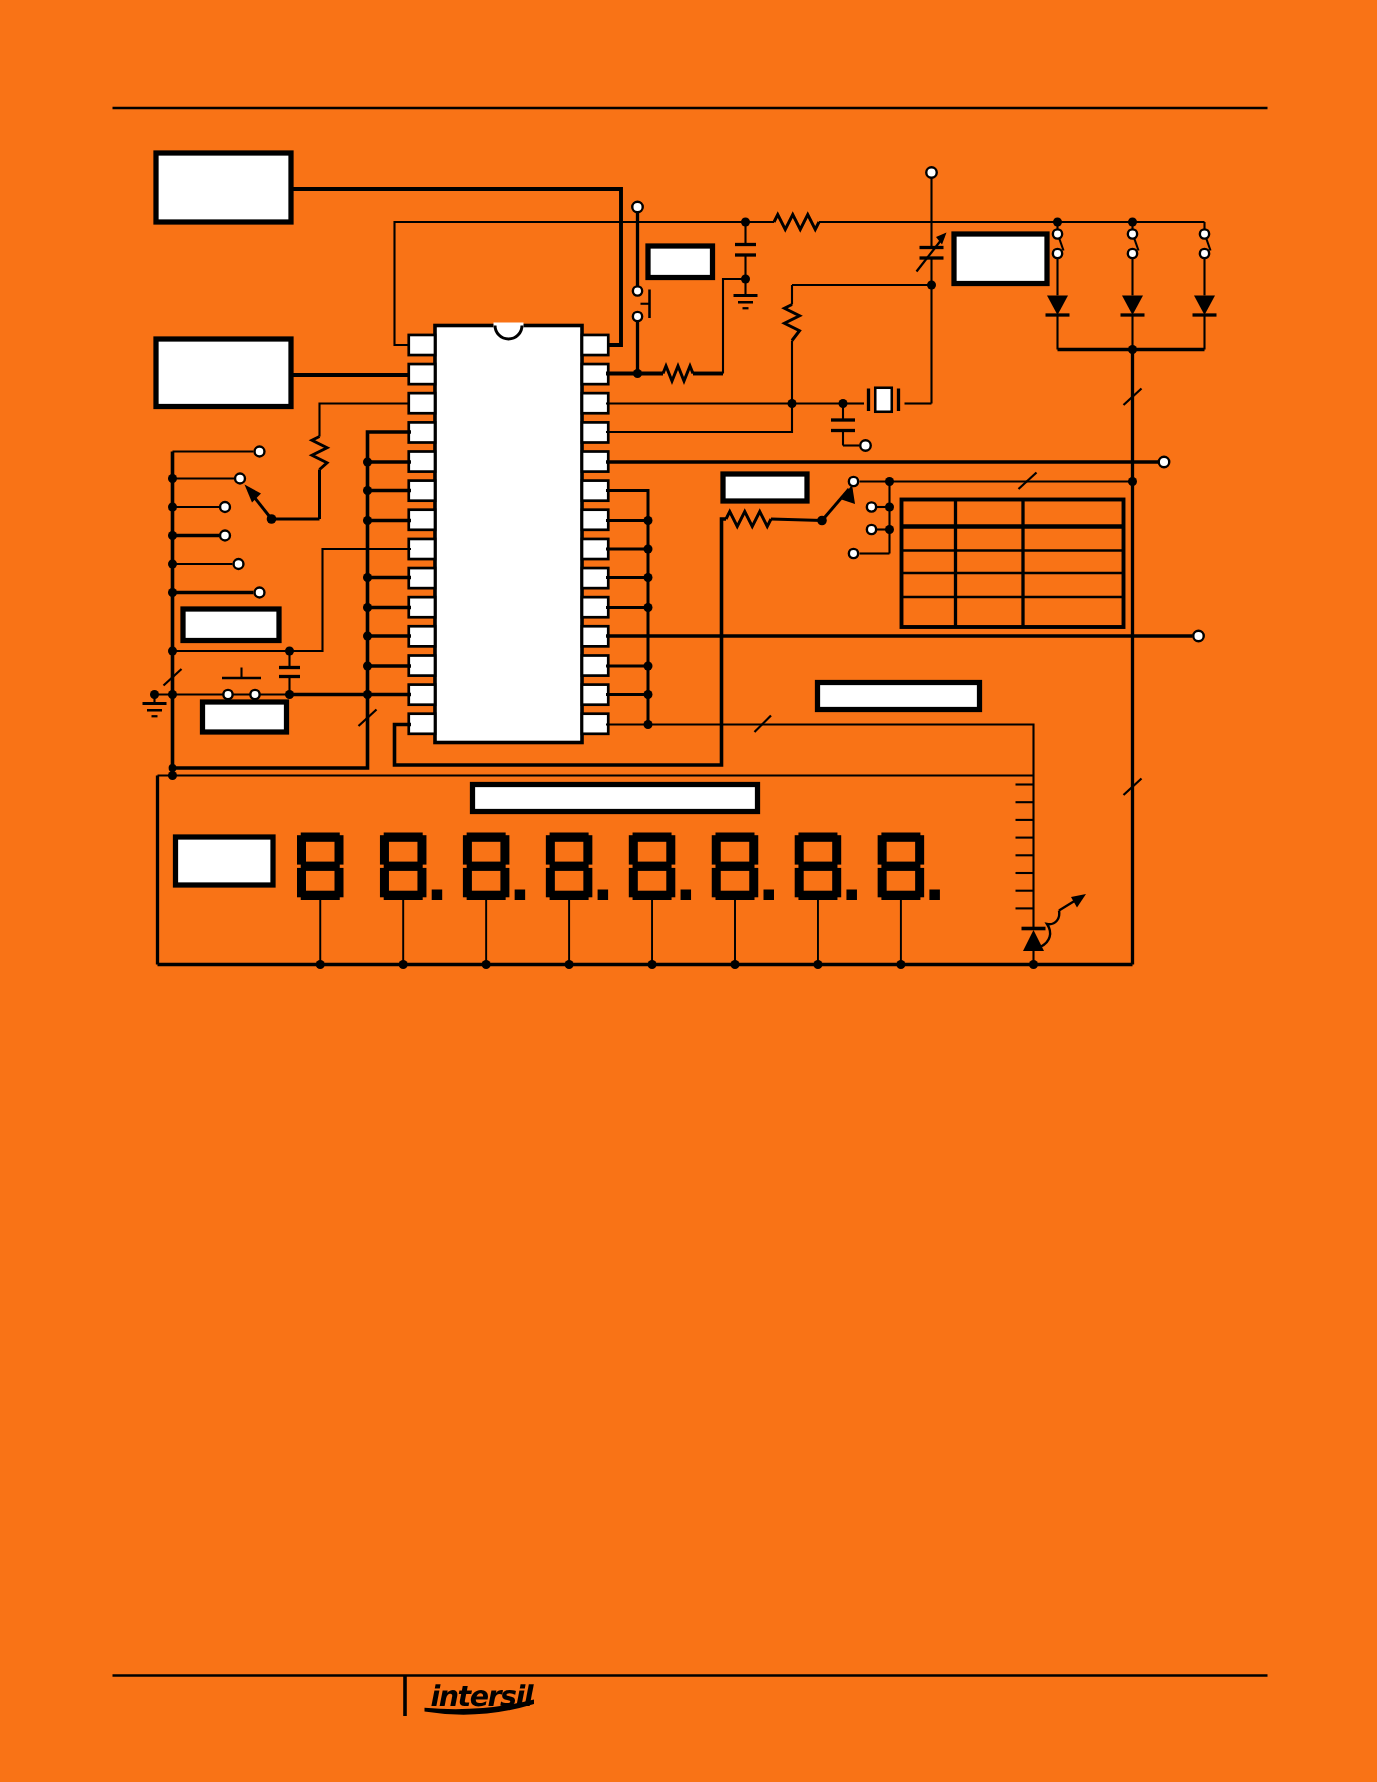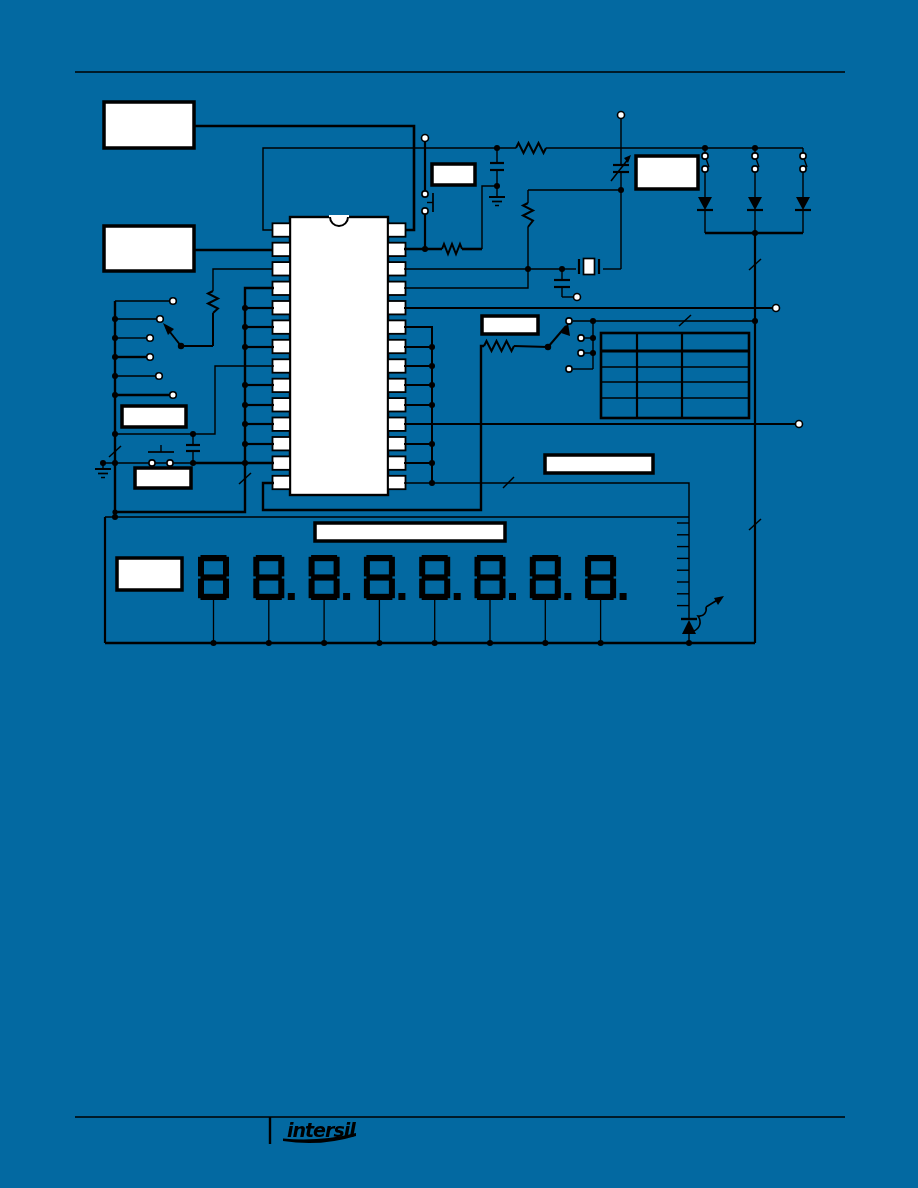--- a/index.html
+++ b/index.html
@@ -1,16 +1,16 @@
 <!DOCTYPE html>
 <html><head>
 <meta charset="utf-8">
 <style>
   html,body{margin:0;padding:0;background:#fff;}
-  .page{position:relative;width:918px;height:1188px;background:#0369a1;overflow:hidden;
+  .page{position:relative;width:918px;height:1188px;background:#f97316;overflow:hidden;
         font-family:"Liberation Sans", sans-serif;}
   svg{display:block;}
   .logo-text{font-family:"DejaVu Sans", sans-serif;font-weight:bold;font-style:italic;
              font-size:19px;letter-spacing:-1px;}
 </style>
 </head>
 <body>
 
 <div class="page">
 <svg width="918" height="1188" viewBox="0 0 918 1188">

